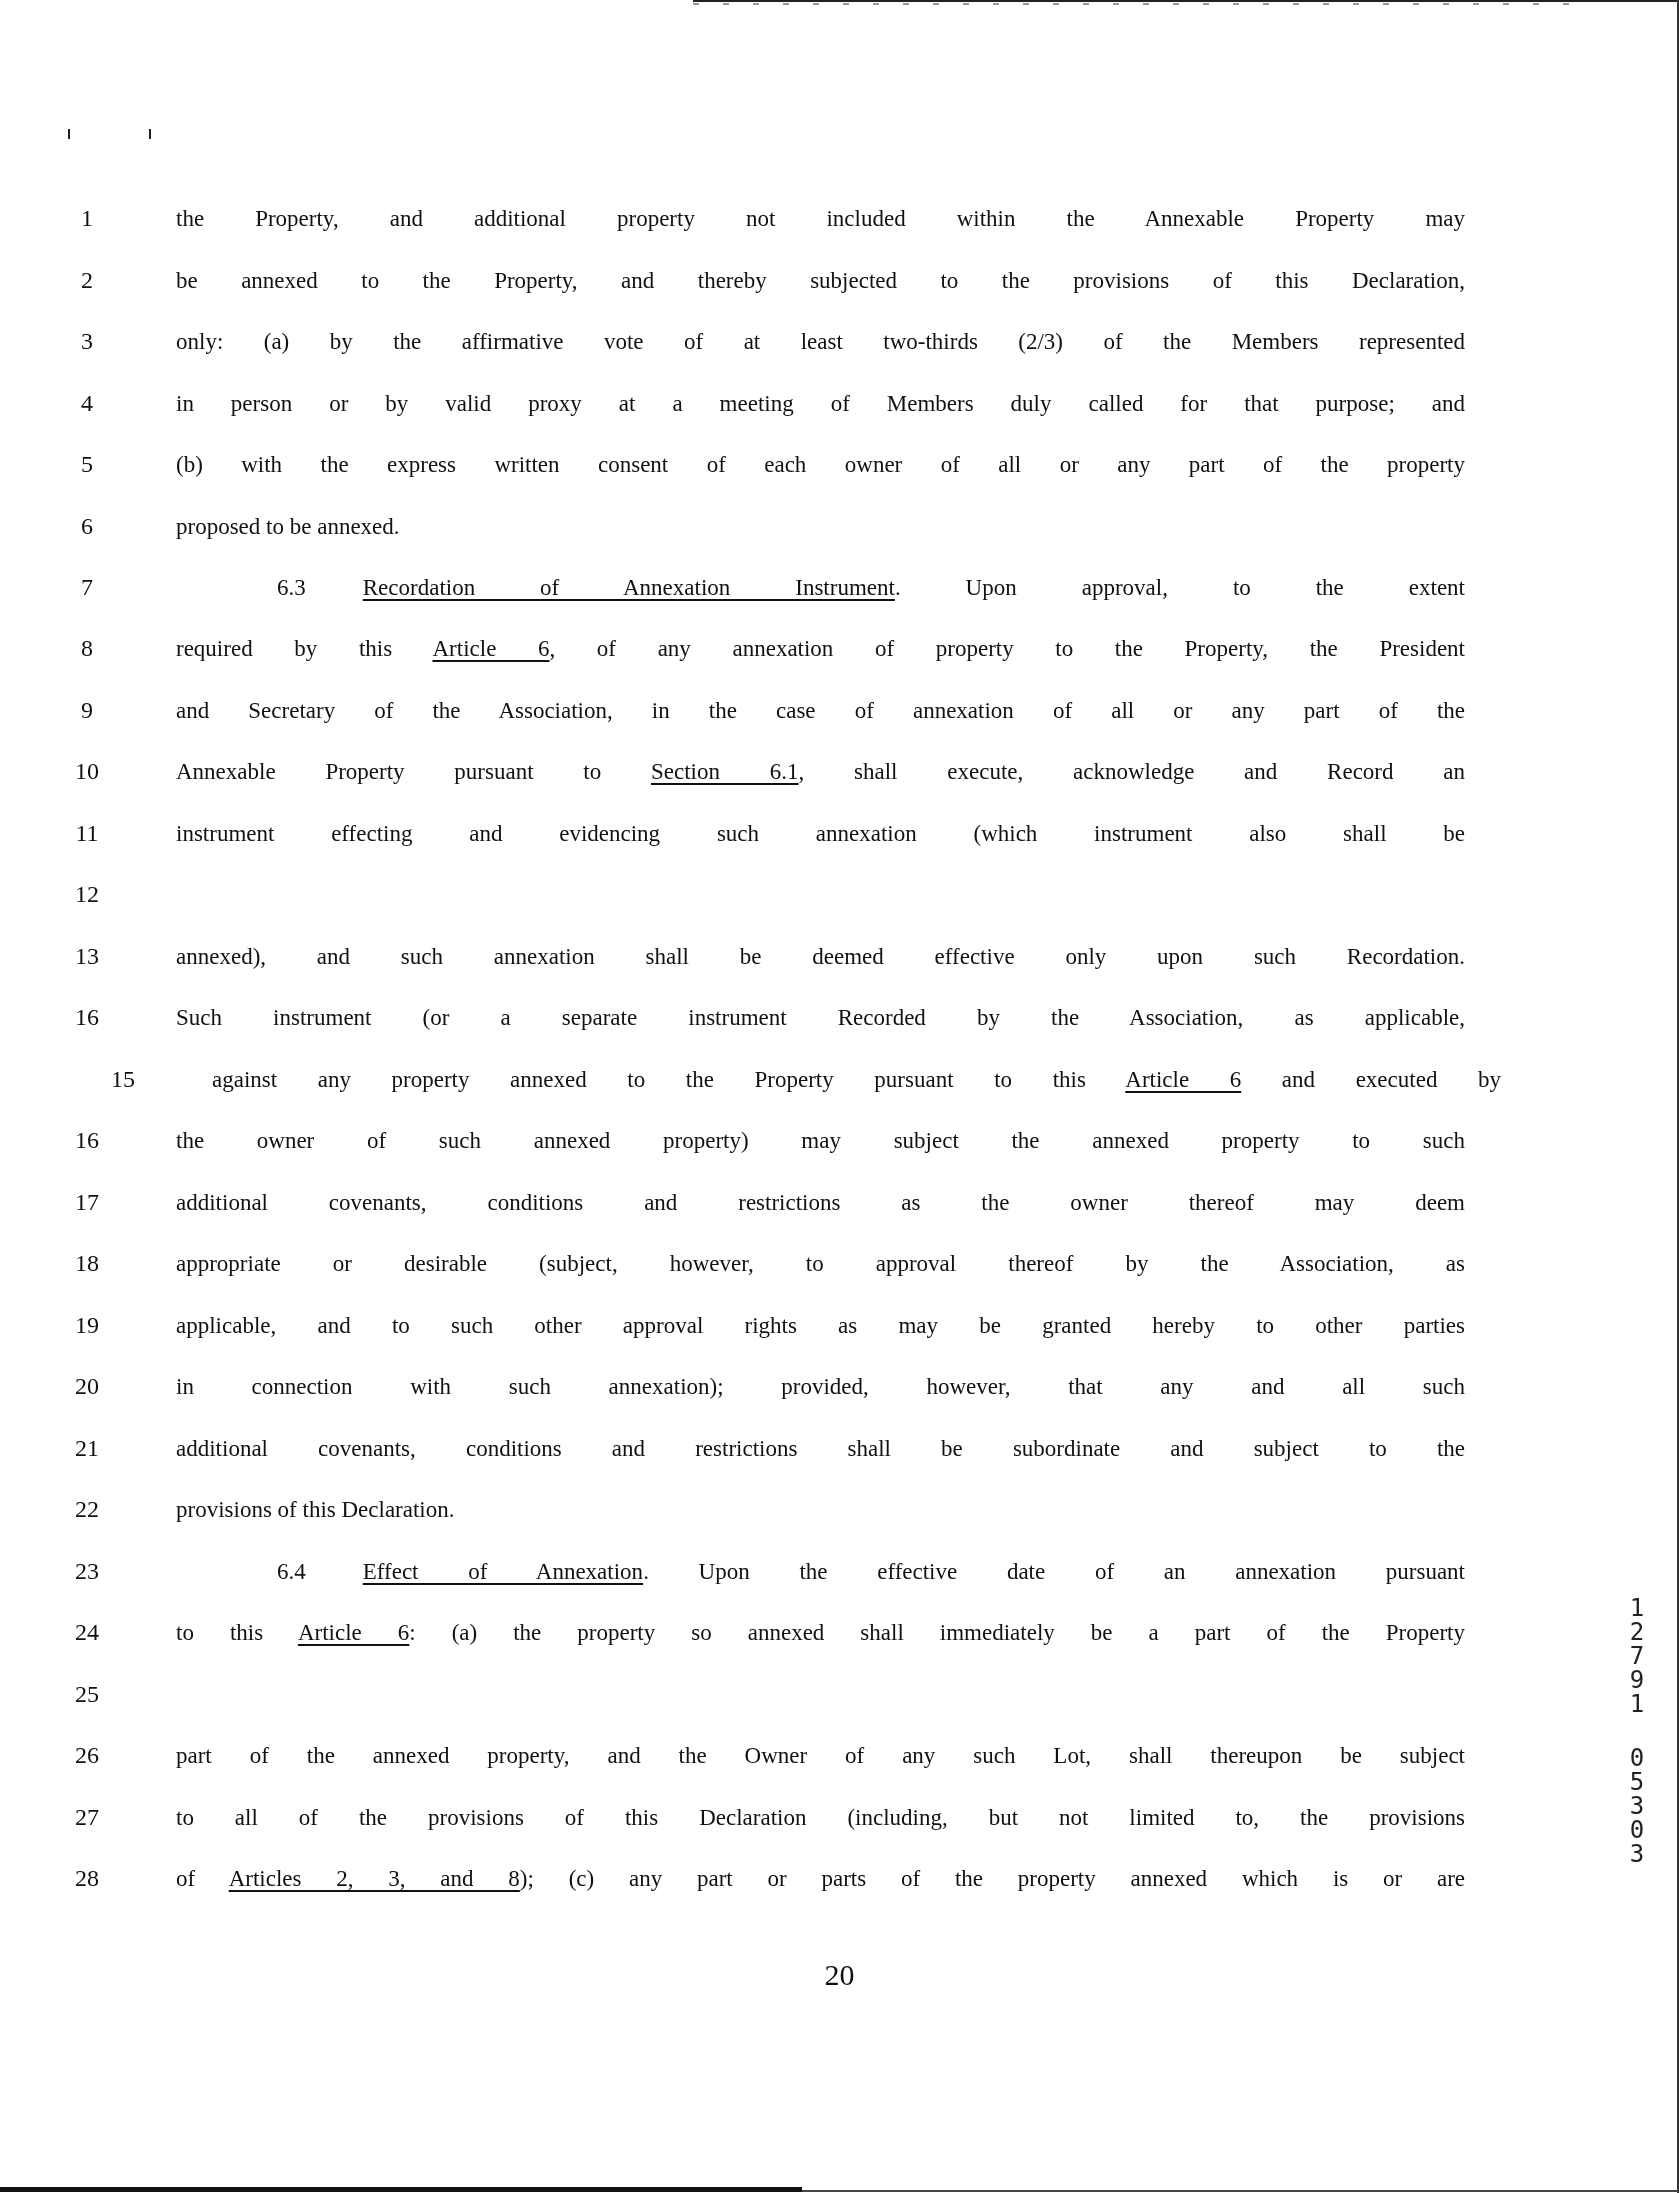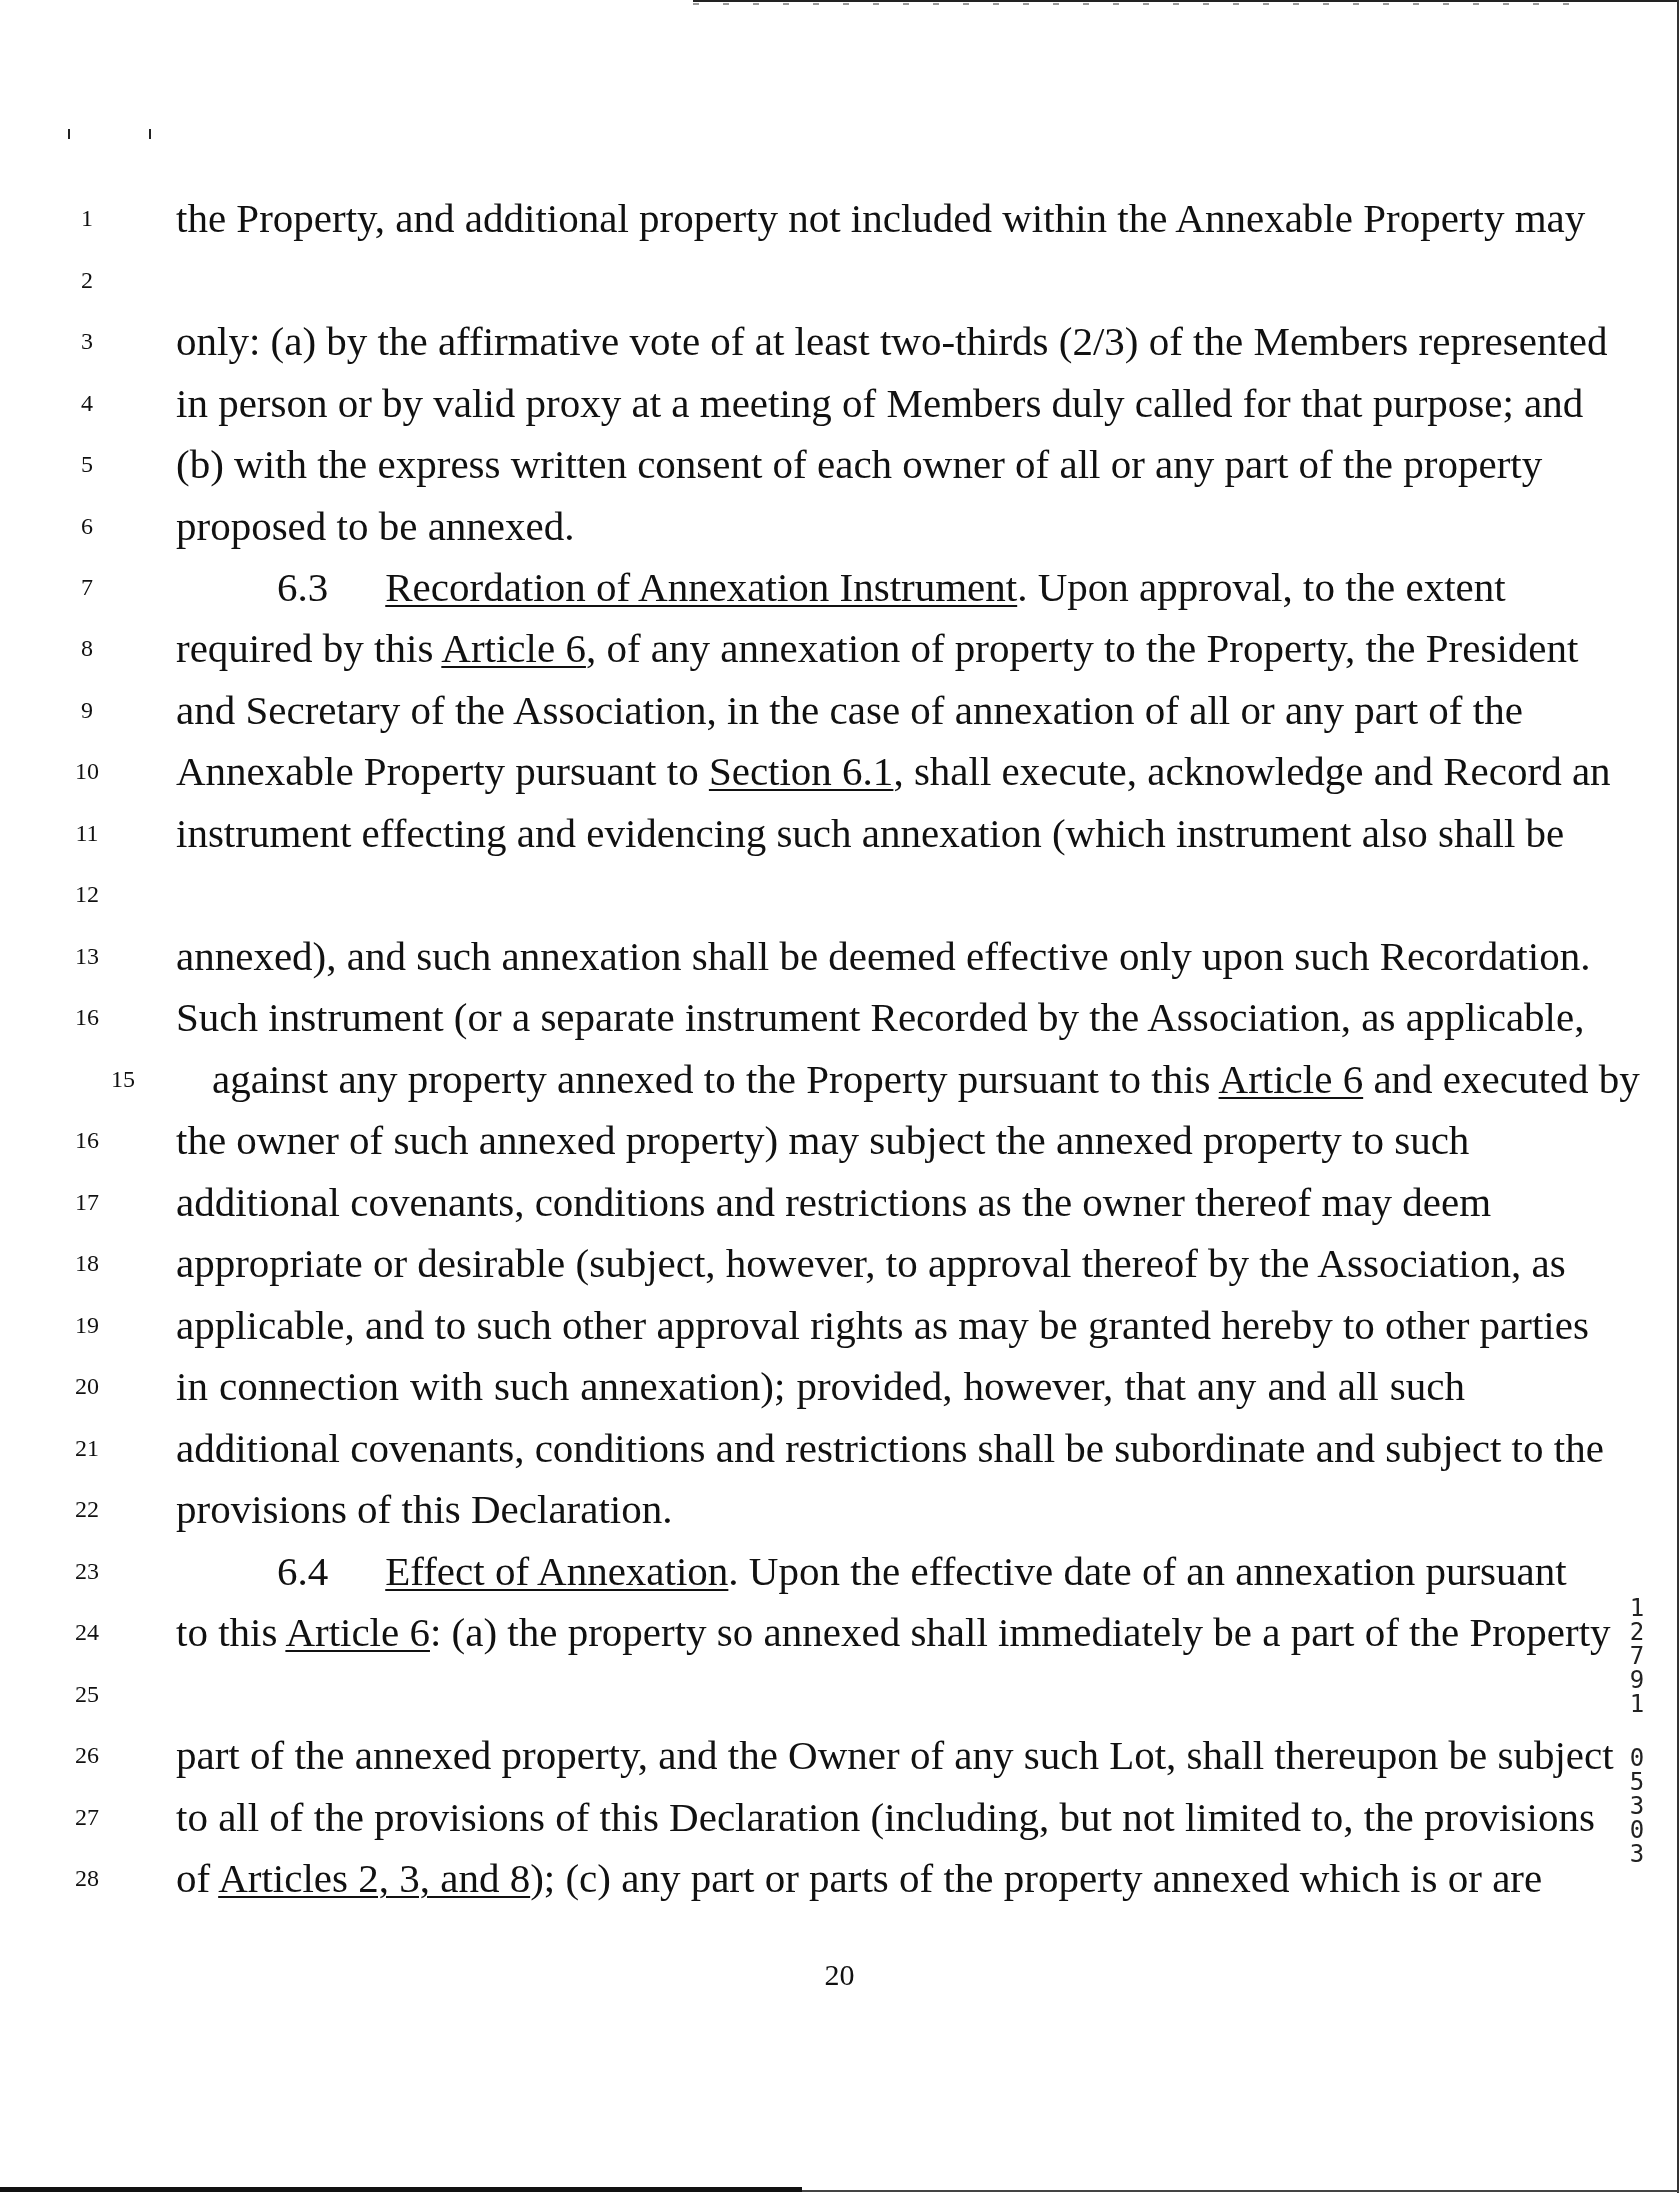--- a/index.html
+++ b/index.html
@@ -7,21 +7,21 @@
            font-family: "Liberation Serif", "DejaVu Serif", serif; color: #111; }
     .scan-top { position: absolute; top: 0; left: 693px; width: 986px; height: 2px; background: #222; }
     .scan-top-dash { position: absolute; top: 3px; left: 693px; width: 891px; height: 2px;
                      background: repeating-linear-gradient(90deg, #555 0 6px, transparent 6px 30px); opacity: .6; }
     .scan-bottom { position: absolute; bottom: 2px; left: 0; width: 802px; height: 5px; background: #111; }
     .scan-bottom2 { position: absolute; bottom: 2px; left: 802px; width: 877px; height: 2px; background: #444; }
     .scan-right { position: absolute; top: 0; right: 0; width: 2px; height: 2194px; background: #333; }
     .tick { position: absolute; width: 2px; height: 10px; background: #222; top: 129px; }
     .doc-line { position: absolute; left: 0; height: 61px; width: 1679px; }
     .line-num { position: absolute; left: 69px; width: 36px; text-align: center; top: 0; font-size: 24px; line-height: 61px; }
-    .line-text { position: absolute; left: 176px; width: 1289px; top: 0; font-size: 41px; line-height: 61px;
+    .line-text { position: absolute; left: 176px; width: 1289px; top: 0; font-size: 23px; line-height: 61px;
                  white-space: nowrap; text-align: justify; text-align-last: justify; }
     .line-text.last { text-align-last: left; }
     .indent { display: inline-block; width: 101px; }
     .sec-gap { display: inline-block; width: 57px; }
     u { text-decoration: underline; text-underline-offset: 4px; text-decoration-thickness: 2px; }
     .page-number { position: absolute; top: 1958px; left: 0; width: 1679px; text-align: center; font-size: 30px; }
     .margin-code { position: absolute; left: 1622px; top: 1596px; width: 30px; font-family: "DejaVu Sans Mono", monospace;
                    font-size: 24px; line-height: 24px; text-align: center; color: #222; }
     .margin-code span { display: block; }
     .margin-code .gap { height: 30px; }
@@ -37,20 +37,21 @@
 <div class="tick" style="left:68px"></div>
 <div class="tick" style="left:149px"></div>
 
 <div id="doc-body">
     <div class="doc-line" style="top: 188px;">
       <span class="line-num">1</span>
       <span class="line-text"><span>the Property, and additional property not included within the Annexable Property may</span><span style="display: inline-block; width: 0px;"></span></span>
     </div>
     <div class="doc-line" style="top: 250px;">
       <span class="line-num">2</span>
+      <span class="line-text"><span>be annexed to the Property, and thereby subjected to the provisions of this Declaration,</span><span style="display: inline-block; width: 0px;"></span></span>
     </div>
     <div class="doc-line" style="top: 311px;">
       <span class="line-num">3</span>
       <span class="line-text"><span>only: (a) by the affirmative vote of at least two-thirds (2/3) of the Members represented</span><span style="display: inline-block; width: 0px;"></span></span>
     </div>
     <div class="doc-line" style="top: 373px;">
       <span class="line-num">4</span>
       <span class="line-text"><span>in person or by valid proxy at a meeting of Members duly called for that purpose;  and</span><span style="display: inline-block; width: 0px;"></span></span>
     </div>
     <div class="doc-line" style="top: 434px;">

